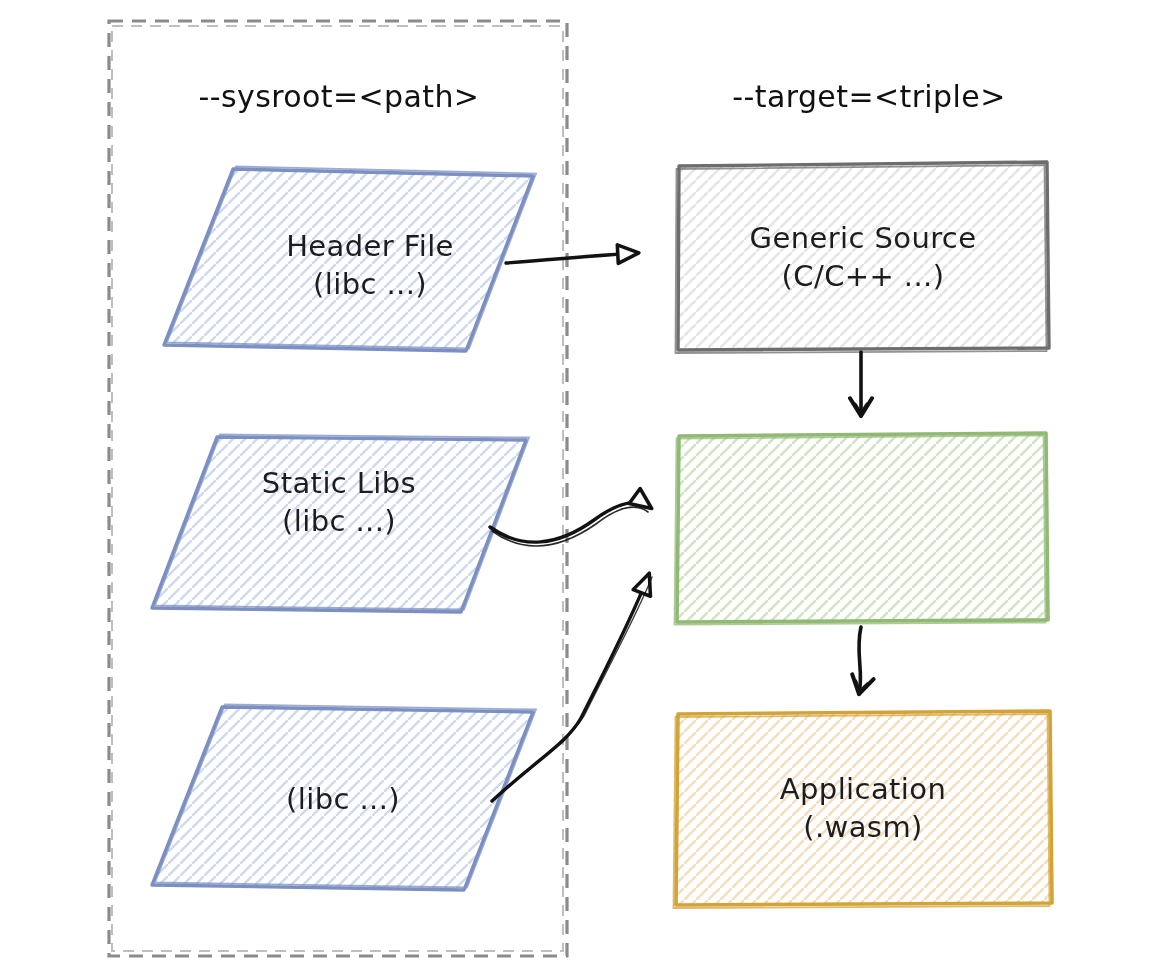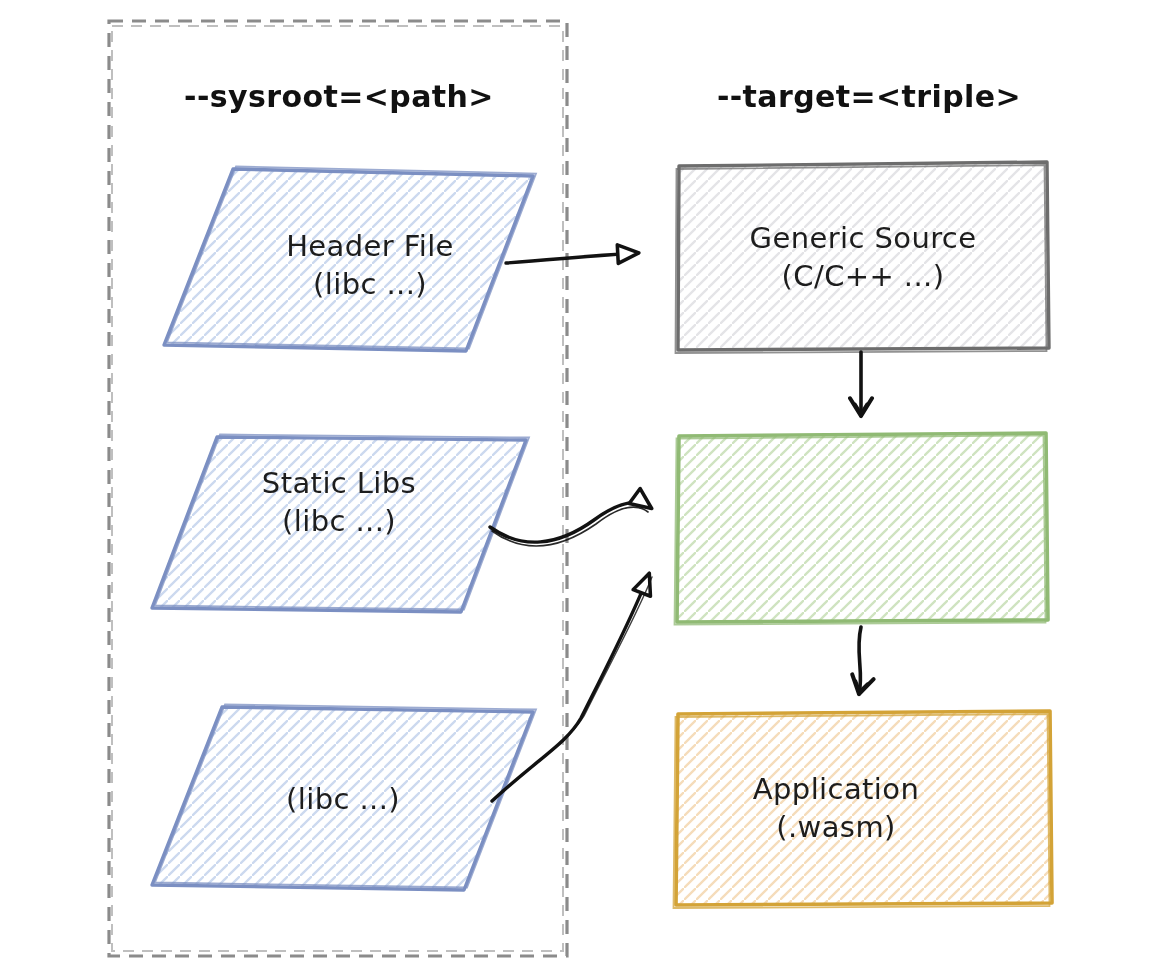--- a/index.html
+++ b/index.html
@@ -21,21 +21,21 @@
     letter-spacing:0.4px;
     white-space:nowrap;
     pointer-events:none;
   }
   .title{
     position:absolute;
     transform:translate(-50%,-50%);
     text-align:center;
     color:#111111;
     font-size:30px;
-    font-weight:700;
+    font-weight:400;
     letter-spacing:0.4px;
     white-space:nowrap;
   }
 </style>
 </head>
 <body>
 
 <div class="canvas">
 
   <svg width="1162" height="978" viewBox="0 0 1162 978">
@@ -128,18 +128,18 @@
   <div class="lbl" style="left:343px;top:799px;">
     <div>(libc ...)</div>
   </div>
 
   <div class="lbl" style="left:863px;top:257px;">
     <div>Generic Source</div>
     <div>(C/C++ ...)</div>
   </div>
 
 
-  <div class="lbl" style="left:836px;top:808px;">
+  <div class="lbl" style="left:863px;top:808px;">
     <div>Application</div>
     <div>(.wasm)</div>
   </div>
 
 </div>
 
 </body></html>

